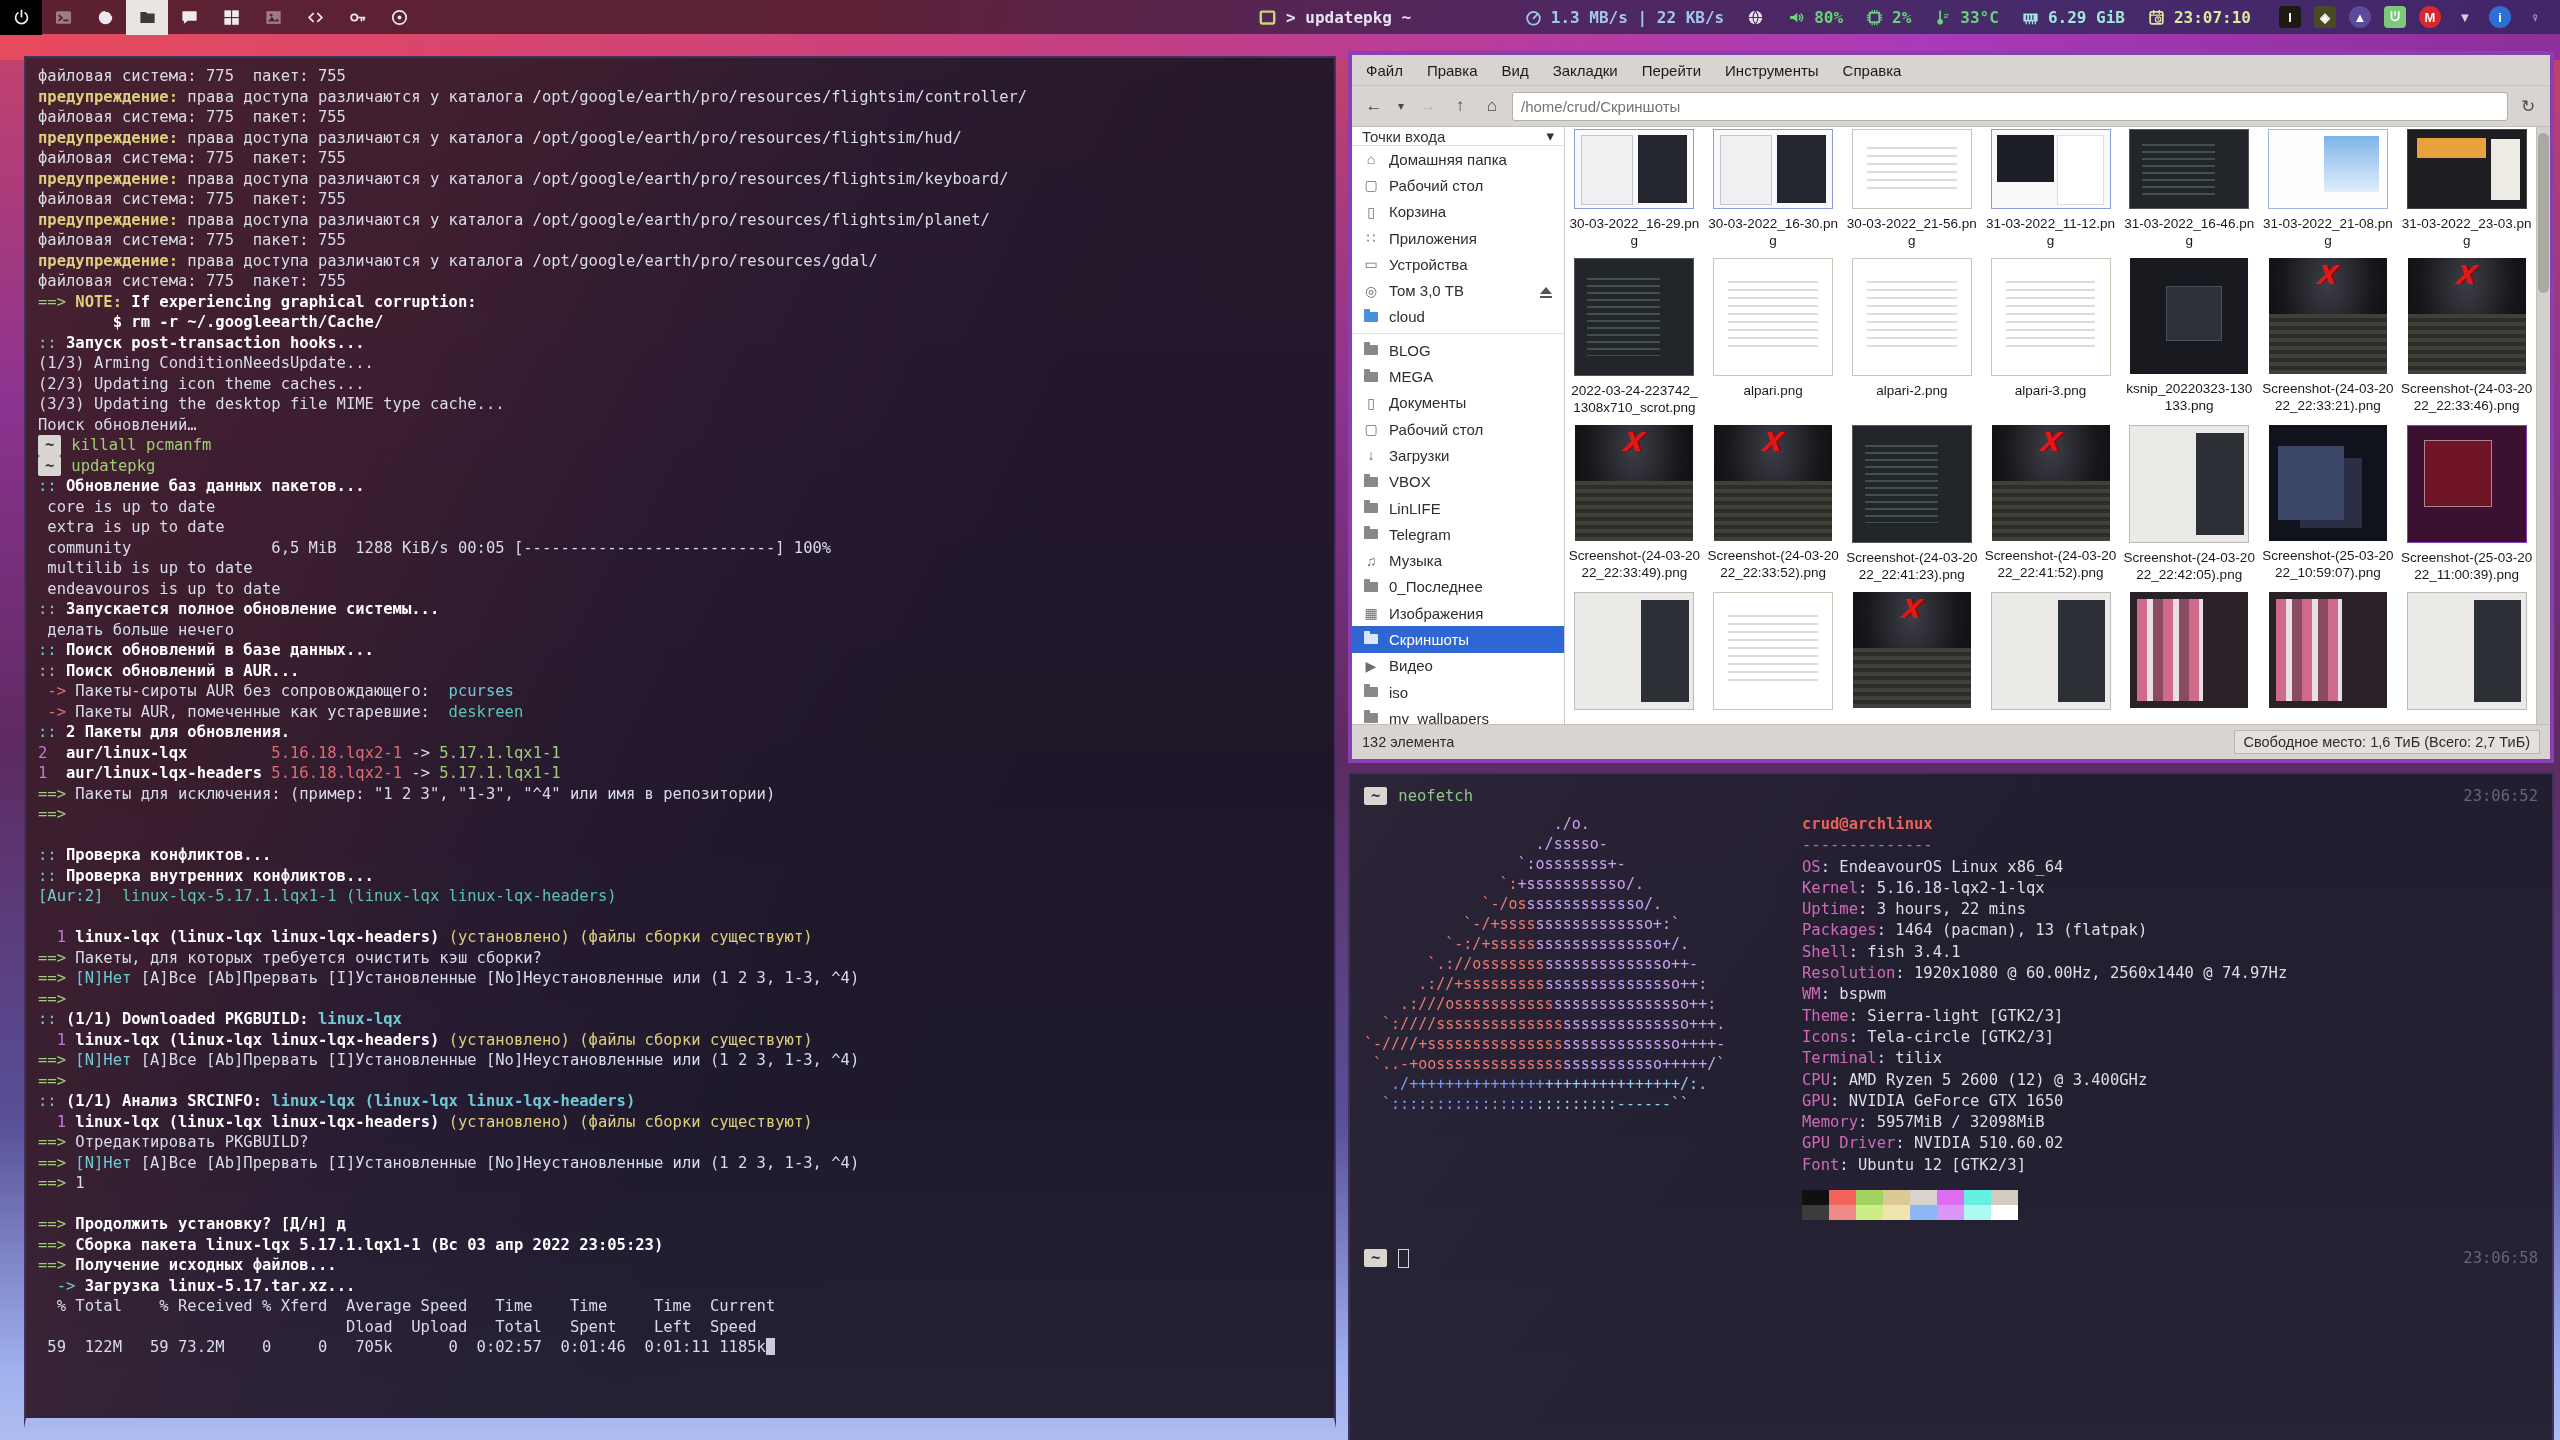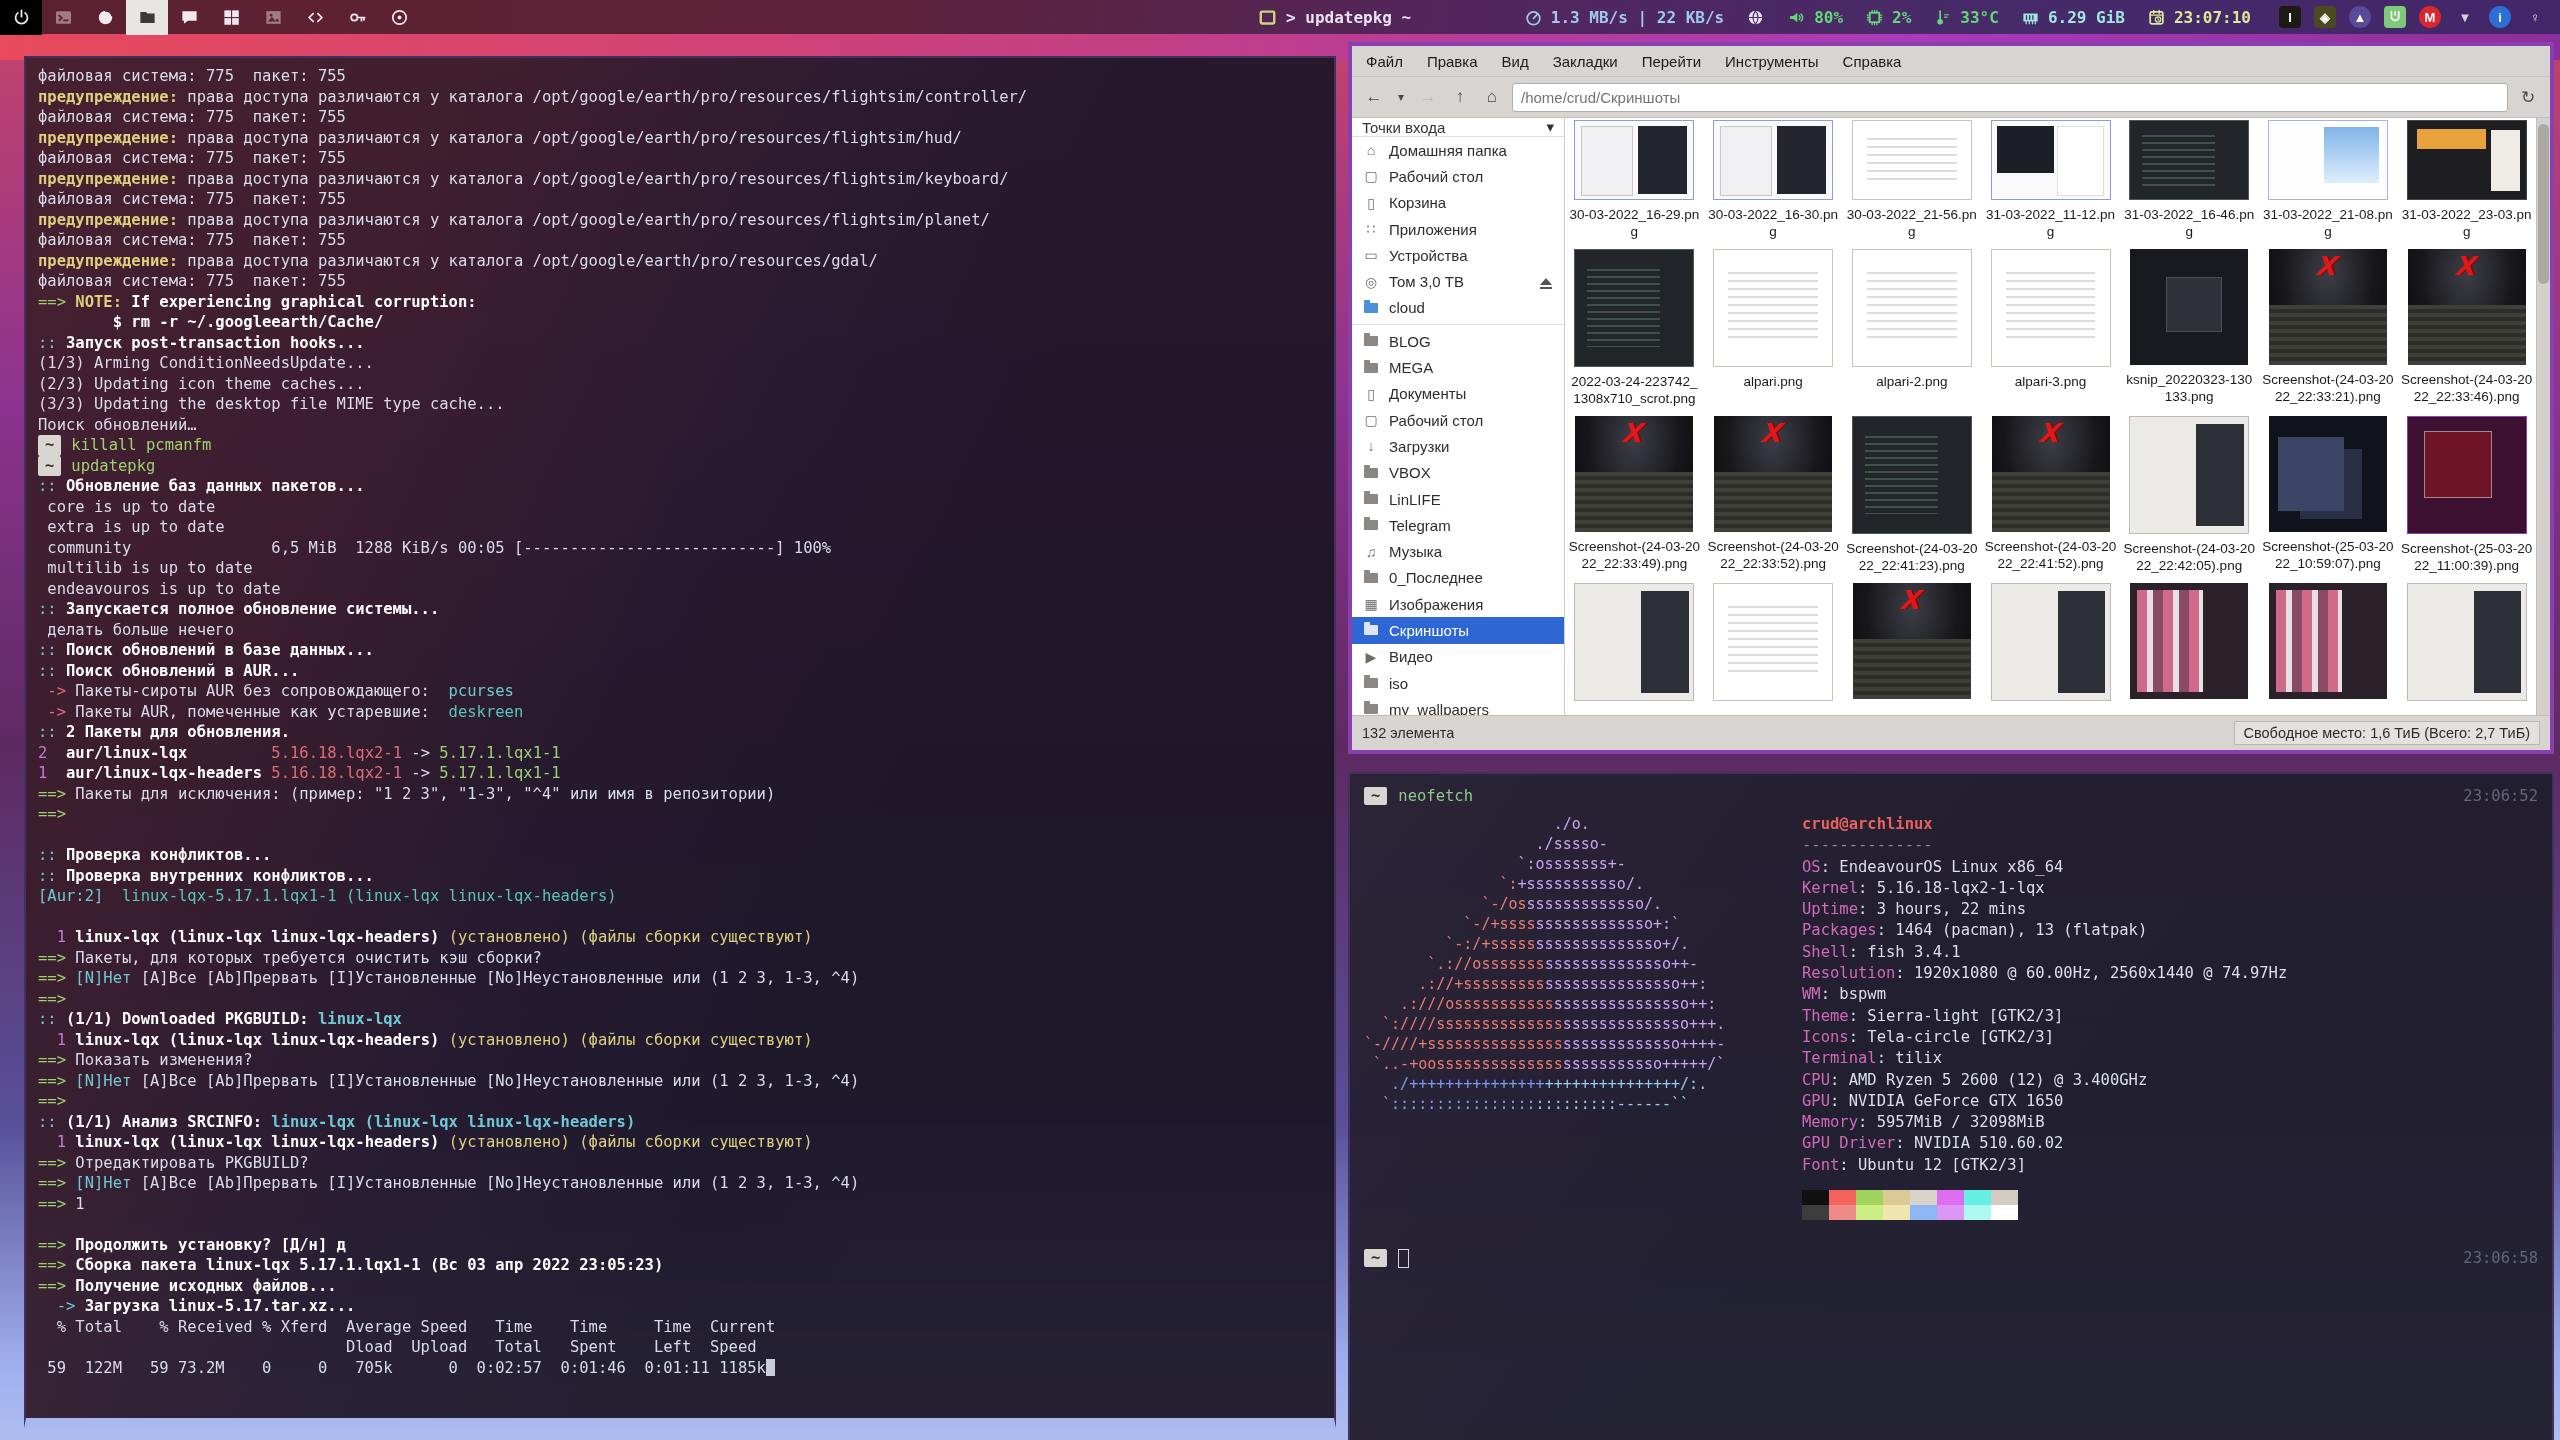--- a/index.html
+++ b/index.html
@@ -55,21 +55,21 @@
   .tl .cb{color:#6ec9d4;font-weight:bold;}
   .tl .t{color:#5bc4b8;}
   .tl .g{color:#9ed072;}
   .tl .m{color:#c678dd;}
   .tl .r{color:#e06c75;}
   .tl .badge{display:inline-block;background:#d9d5d1;color:#35313b;padding:0 7px;margin-right:10px;
     border-radius:2px;font-weight:bold;}
   .tl .cursor{display:inline-block;width:9px;height:17px;background:#c9cdd9;vertical-align:-3px;}
 
   
-  .fm{position:absolute;left:1348px;top:42px;width:1206px;height:712px;box-sizing:border-box;
+  .fm{position:absolute;left:1348px;top:51px;width:1206px;height:712px;box-sizing:border-box;
     border:4px solid #8a3fb0;background:#d8d4d1;display:flex;flex-direction:column;}
   .fm-menubar{height:30px;display:flex;align-items:center;gap:24px;padding:0 14px;
     font-size:15px;color:#1c1c1c;background:#d8d4d1;border-bottom:1px solid #c6c2be;}
   .fm-menu-item{cursor:default;}
   .fm-toolbar{height:40px;display:flex;align-items:center;gap:8px;padding:0 10px;
     background:#d8d4d1;border-bottom:1px solid #c2beba;}
   .tb-btn{min-width:24px;height:26px;display:flex;align-items:center;justify-content:center;
     color:#4a4a4a;font-size:17px;}
   .tb-btn.small{min-width:14px;font-size:12px;}
   .tb-btn.disabled{color:#b9b5b2;}
@@ -356,21 +356,20 @@
       <div class="tl"><span class="c">:: </span><span class="b">Проверка конфликтов...</span></div>
       <div class="tl"><span class="c">:: </span><span class="b">Проверка внутренних конфликтов...</span></div>
       <div class="tl"><span class="c">[Aur:2]</span><span class="w">  </span><span class="t">linux-lqx-5.17.1.lqx1-1 (linux-lqx linux-lqx-headers)</span></div>
       <div class="tl">&nbsp;</div>
       <div class="tl"><span class="w">  </span><span class="m">1</span><span class="w"> </span><span class="b">linux-lqx (linux-lqx linux-lqx-headers) </span><span class="y">(установлено) (файлы сборки существуют)</span></div>
       <div class="tl"><span class="g">==&gt; </span><span class="w">Пакеты, для которых требуется очистить кэш сборки?</span></div>
       <div class="tl"><span class="g">==&gt; </span><span class="c">[N]Нет</span><span class="w"> [A]Все [Ab]Прервать [I]Установленные [No]Неустановленные или (1 2 3, 1-3, ^4)</span></div>
       <div class="tl"><span class="g">==&gt;</span></div>
       <div class="tl"><span class="c">:: </span><span class="b">(1/1) Downloaded PKGBUILD: </span><span class="cb">linux-lqx</span></div>
       <div class="tl"><span class="w">  </span><span class="m">1</span><span class="w"> </span><span class="b">linux-lqx (linux-lqx linux-lqx-headers) </span><span class="y">(установлено) (файлы сборки существуют)</span></div>
-      <div class="tl"><span class="g">==&gt; </span><span class="w">Показать изменения?</span></div>
       <div class="tl"><span class="g">==&gt; </span><span class="c">[N]Нет</span><span class="w"> [A]Все [Ab]Прервать [I]Установленные [No]Неустановленные или (1 2 3, 1-3, ^4)</span></div>
       <div class="tl"><span class="g">==&gt;</span></div>
       <div class="tl"><span class="c">:: </span><span class="b">(1/1) Анализ SRCINFO: </span><span class="cb">linux-lqx (linux-lqx linux-lqx-headers)</span></div>
       <div class="tl"><span class="w">  </span><span class="m">1</span><span class="w"> </span><span class="b">linux-lqx (linux-lqx linux-lqx-headers) </span><span class="y">(установлено) (файлы сборки существуют)</span></div>
       <div class="tl"><span class="g">==&gt; </span><span class="w">Отредактировать PKGBUILD?</span></div>
       <div class="tl"><span class="g">==&gt; </span><span class="c">[N]Нет</span><span class="w"> [A]Все [Ab]Прервать [I]Установленные [No]Неустановленные или (1 2 3, 1-3, ^4)</span></div>
       <div class="tl"><span class="g">==&gt; </span><span class="w">1</span></div>
       <div class="tl">&nbsp;</div>
       <div class="tl"><span class="g">==&gt; </span><span class="b">Продолжить установку? [Д/н] д</span></div>
       <div class="tl"><span class="g">==&gt; </span><span class="b">Сборка пакета linux-lqx 5.17.1.lqx1-1 (Вс 03 апр 2022 23:05:23)</span></div>

